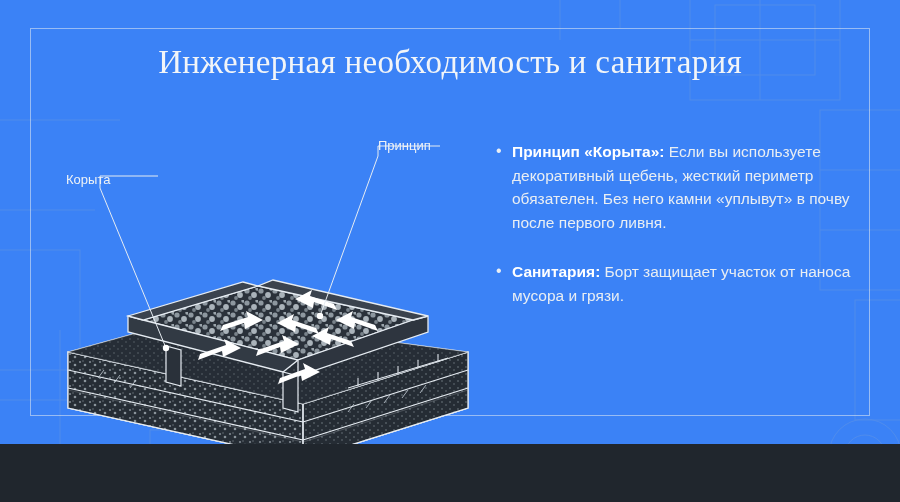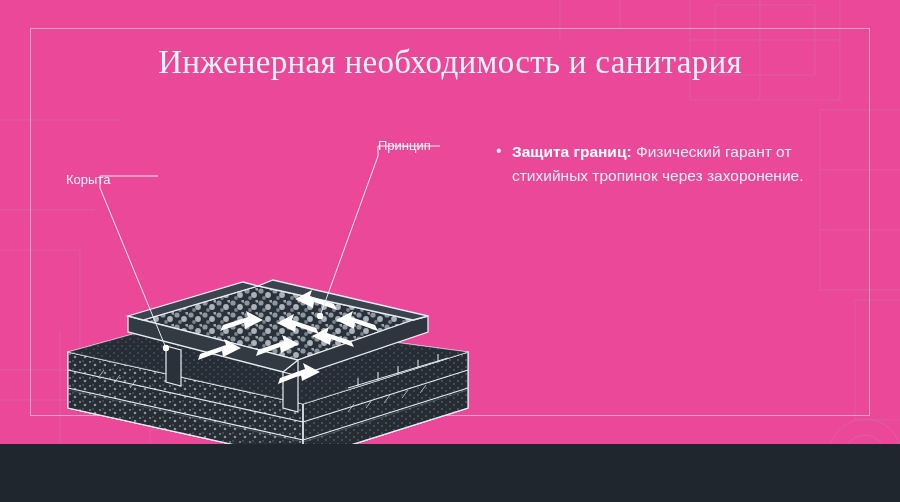--- a/index.html
+++ b/index.html
@@ -4,21 +4,21 @@
 <style>
   html, body {
     margin: 0;
     padding: 0;
     background: #20262d;
   }
   .slide {
     position: relative;
     width: 900px;
     height: 444px;
-    background: #ec4899;
+    background: #3b82f6;
     overflow: hidden;
     font-family: "Liberation Sans", sans-serif;
   }
   
   .blueprint {
     position: absolute;
     inset: 0;
     opacity: 0.20;
     pointer-events: none;
   }
@@ -225,21 +225,24 @@
       </g>
       <circle cx="272" cy="196" r="3.2" fill="#ffffff"></circle>
     </svg>
 
     <div class="callout-label lbl-tsokol">Корыта</div>
     <div class="callout-label lbl-scheben">Принцип</div>
   </div>
 
   <div class="bullets">
 
-
-
     <div class="bullet">
-      <b>Защита границ:</b><span> Физический гарант от стихийных тропинок через захоронение.</span>
+      <b>Принцип «Корыта»:</b><span> Если вы используете декоративный щебень, жесткий периметр обязателен. Без него камни «уплывут» в почву после первого ливня.</span>
     </div>
 
+    <div class="bullet">
+      <b>Санитария:</b><span> Борт защищает участок от наноса мусора и грязи.</span>
+    </div>
+
+
   </div>
 
 </div>
 
 </body></html>

